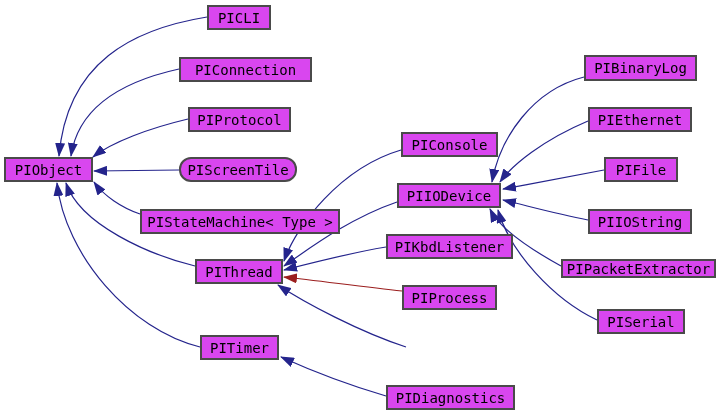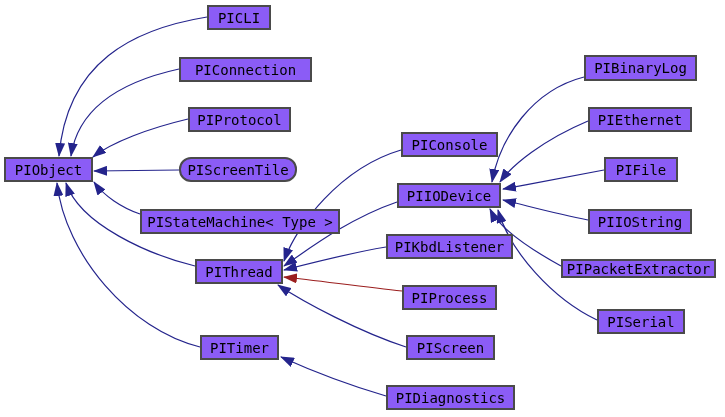--- a/index.html
+++ b/index.html
@@ -12,21 +12,21 @@
     overflow: hidden;
   }
   #edges {
     position: absolute;
     left: 0; top: 0;
     width: 725px; height: 417px;
   }
   .node {
     position: absolute;
     box-sizing: border-box;
-    background: #8b5cf6;
+    background: #d946ef;
     border: 2px solid #4a4a4a;
     color: #000000;
     font-size: 14px;
     line-height: 1;
     display: flex;
     align-items: center;
     justify-content: center;
     white-space: pre;
     cursor: pointer;
   }
@@ -76,21 +76,20 @@
   <div class="node" style="left:179px; top:57px;  width:133px; height:25px;">PIConnection</div>
   <div class="node" style="left:188px; top:107px; width:103px; height:25px;">PIProtocol</div>
   <div class="node" style="left:179px; top:157px; width:118px; height:25px;border-radius:12px;">PIScreenTile</div>
   <div class="node" style="left:140px; top:209px; width:200px; height:25px;">PIStateMachine&lt; Type &gt;</div>
   <div class="node" style="left:195px; top:259px; width:88px;  height:25px;">PIThread</div>
   <div class="node" style="left:200px; top:335px; width:79px;  height:25px;text-align:center;">PITimer</div>
   <div class="node" style="left:401px; top:132px; width:97px;  height:25px;">PIConsole</div>
   <div class="node" style="left:397px; top:183px; width:104px; height:25px;">PIIODevice</div>
   <div class="node" style="left:386px; top:234px; width:127px; height:25px;">PIKbdListener</div>
   <div class="node" style="left:402px; top:285px; width:95px;  height:25px;">PIProcess</div>
-  <div class="node" style="left:406px; top:335px; width:89px;  height:25px;">PIScreen</div>
   <div class="node" style="left:386px; top:385px; width:129px; height:25px;">PIDiagnostics</div>
   <div class="node" style="left:584px; top:55px;  width:113px; height:26px;">PIBinaryLog</div>
   <div class="node" style="left:588px; top:107px; width:104px; height:25px;">PIEthernet</div>
   <div class="node" style="left:604px; top:157px; width:74px;  height:25px;">PIFile</div>
   <div class="node" style="left:588px; top:209px; width:104px; height:25px;">PIIOString</div>
   <div class="node" style="left:561px; top:259px; width:155px; height:19px;">PIPacketExtractor</div>
   <div class="node" style="left:597px; top:309px; width:88px;  height:25px;">PISerial</div>
 
 </div>
 

